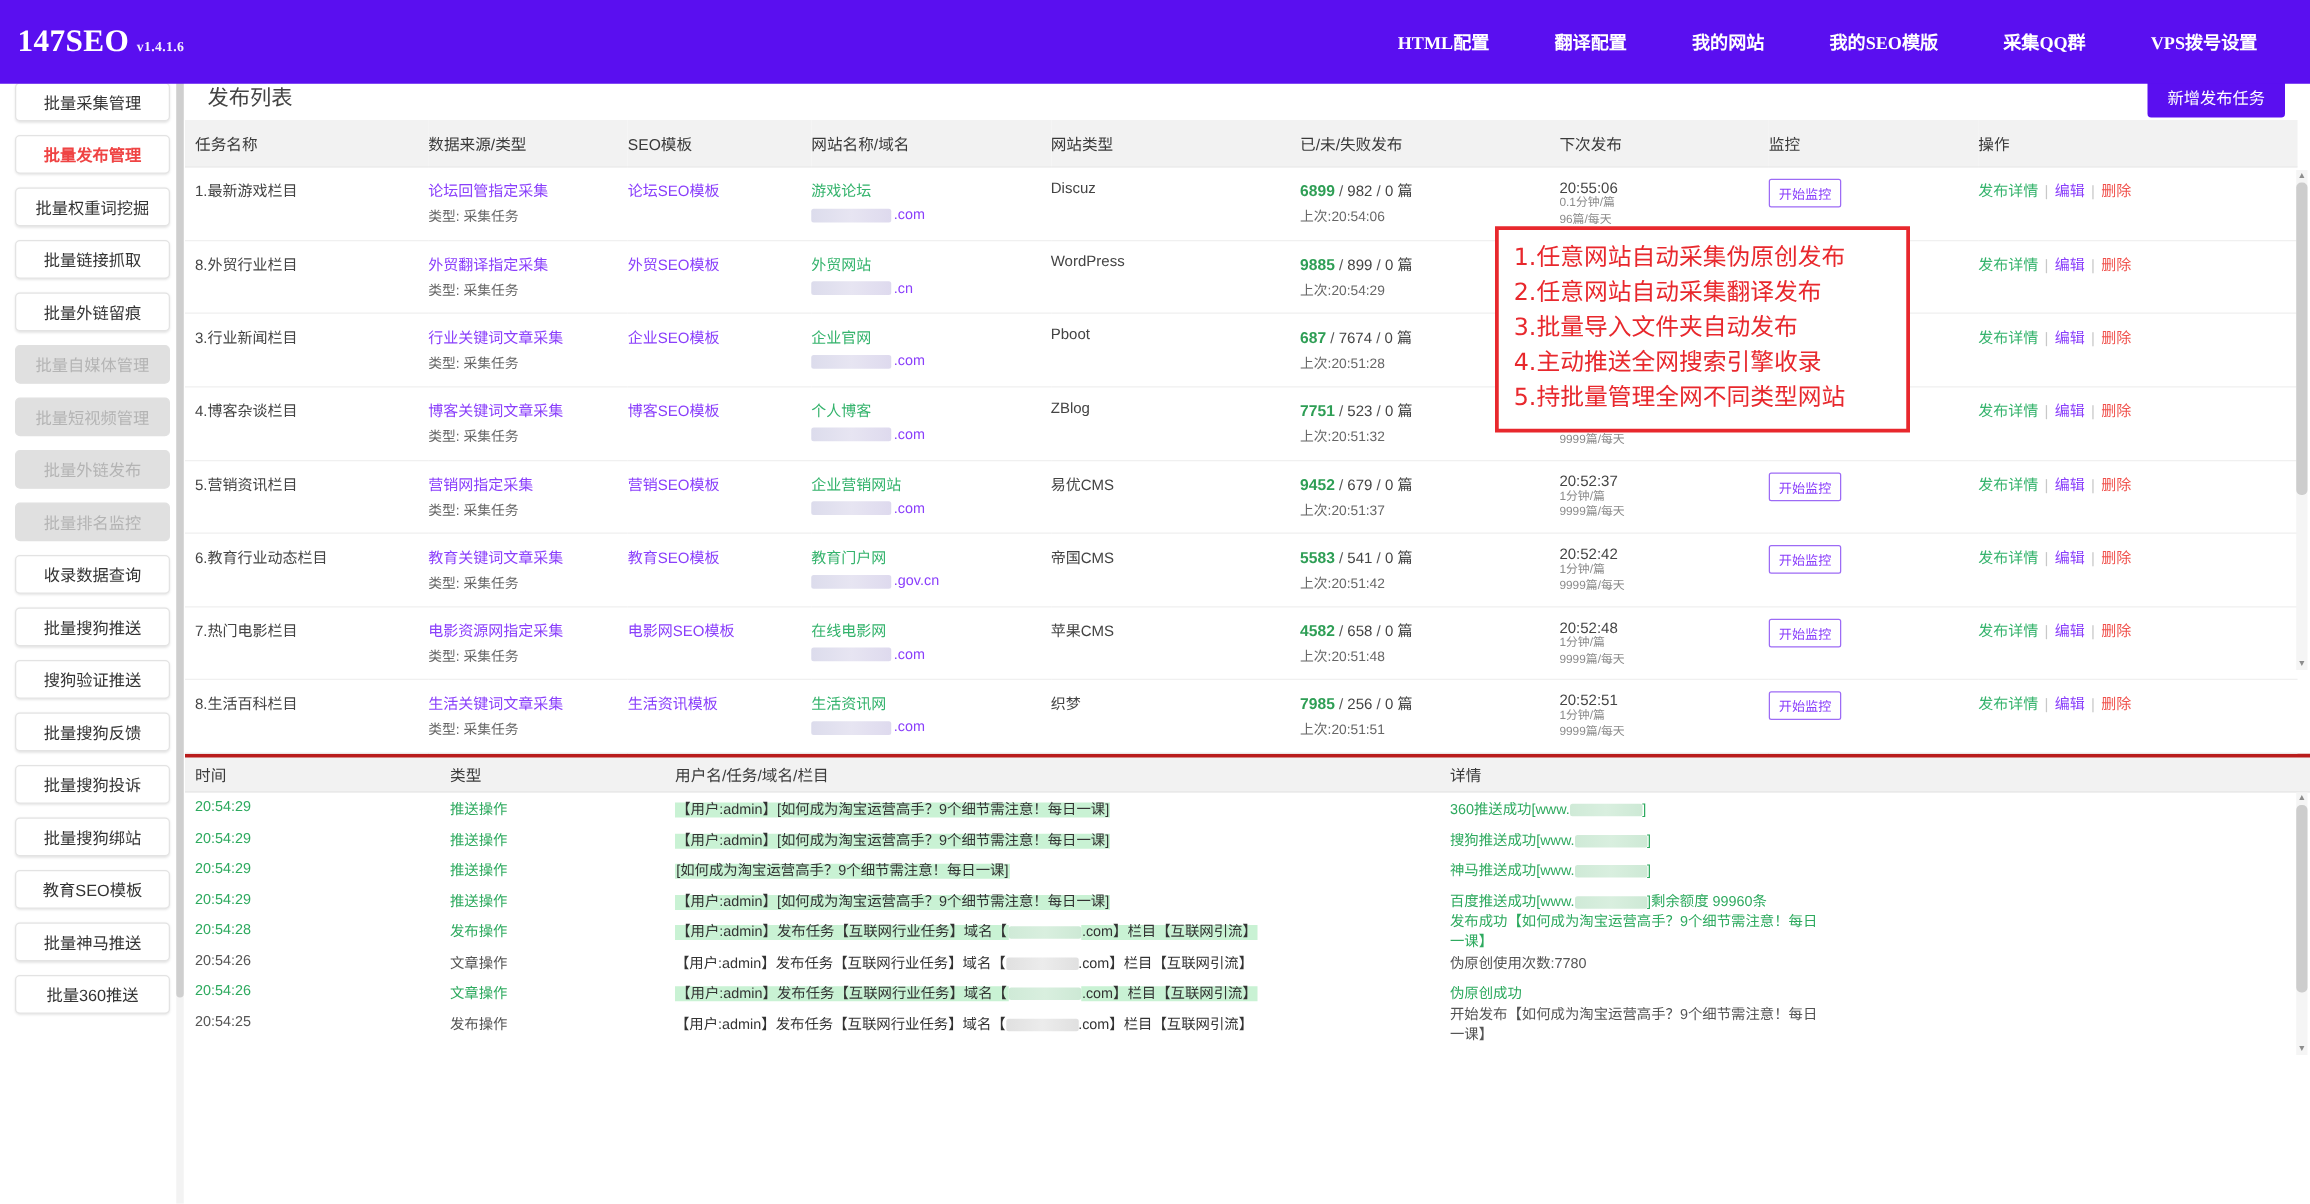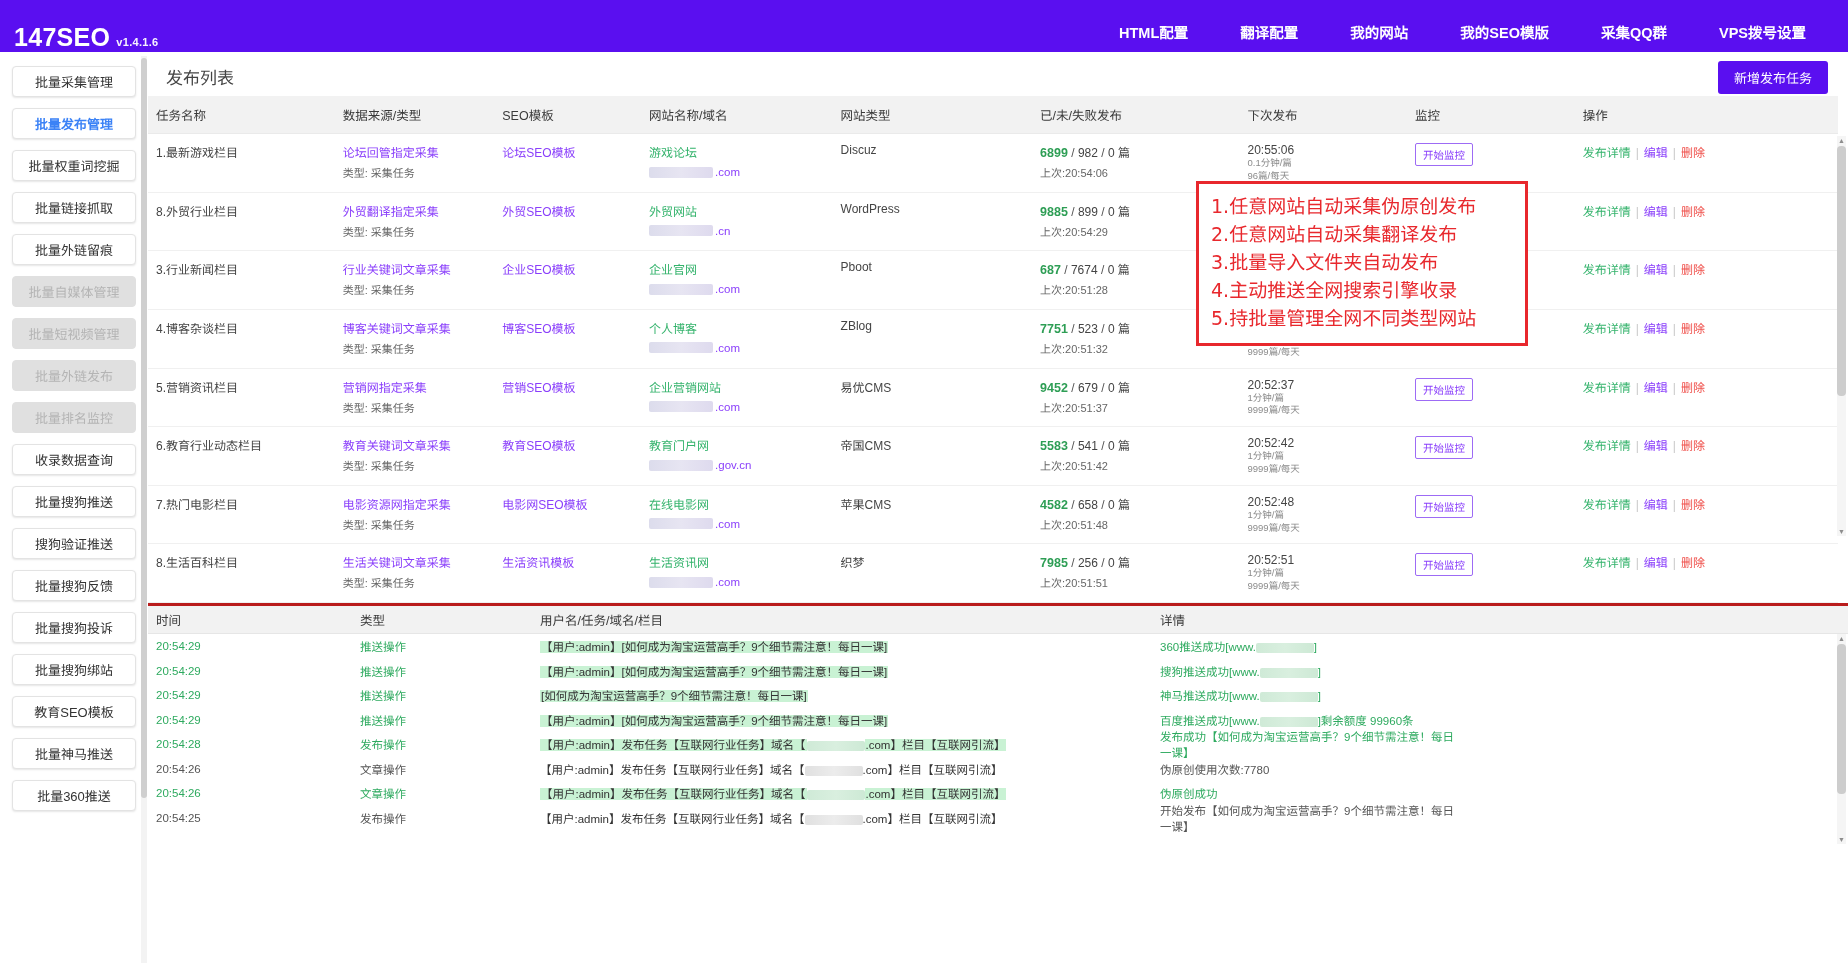--- a/index.html
+++ b/index.html
@@ -9,24 +9,25 @@
     width: 1848px; height: 963px;
     overflow: hidden;
     background: #ffffff;
     font-family: "Liberation Sans", "DejaVu Sans", sans-serif;
     font-size: 13px;
     color: #333;
   }
   
   .topbar {
     position: absolute; top: 0; left: 0;
-    width: 1848px; height: 52px;
+    width: 1848px; height: 67px;
     background: #5a0ff0;
-    display: flex; align-items: flex-end;
+    display: flex; align-items: center;
     z-index: 20;
+    font-family: Liberation Serif, serif;
   }
   .brand {
     margin-left: 14px;
     color: #ffffff;
     font-size: 25px;
     font-weight: bold;
     letter-spacing: .3px;
     display: flex; align-items: baseline; gap: 6px;
   }
   .brand .ver { font-size: 11px; font-weight: bold; opacity: .95; }
@@ -58,21 +59,21 @@
     background: #ffffff;
     border: 1px solid #e3e3e3;
     border-radius: 4px;
     box-shadow: 0 1px 2px rgba(0,0,0,.10);
     display: flex; align-items: center; justify-content: center;
     font-size: 13px;
     color: #333;
     cursor: pointer;
     user-select: none;
   }
-  .side-btn.active { color: #3b82f6; font-weight: bold; }
+  .side-btn.active { color: #ef4444; font-weight: bold; }
   .side-btn.disabled {
     background: #e0e0e0;
     border-color: #e0e0e0;
     color: #b4b4b4;
     box-shadow: none;
     cursor: default;
   }
   .side-scroll {
     position: absolute; right: 1px; top: 0;
     width: 6px; height: 907px; background: #f3f3f3;

